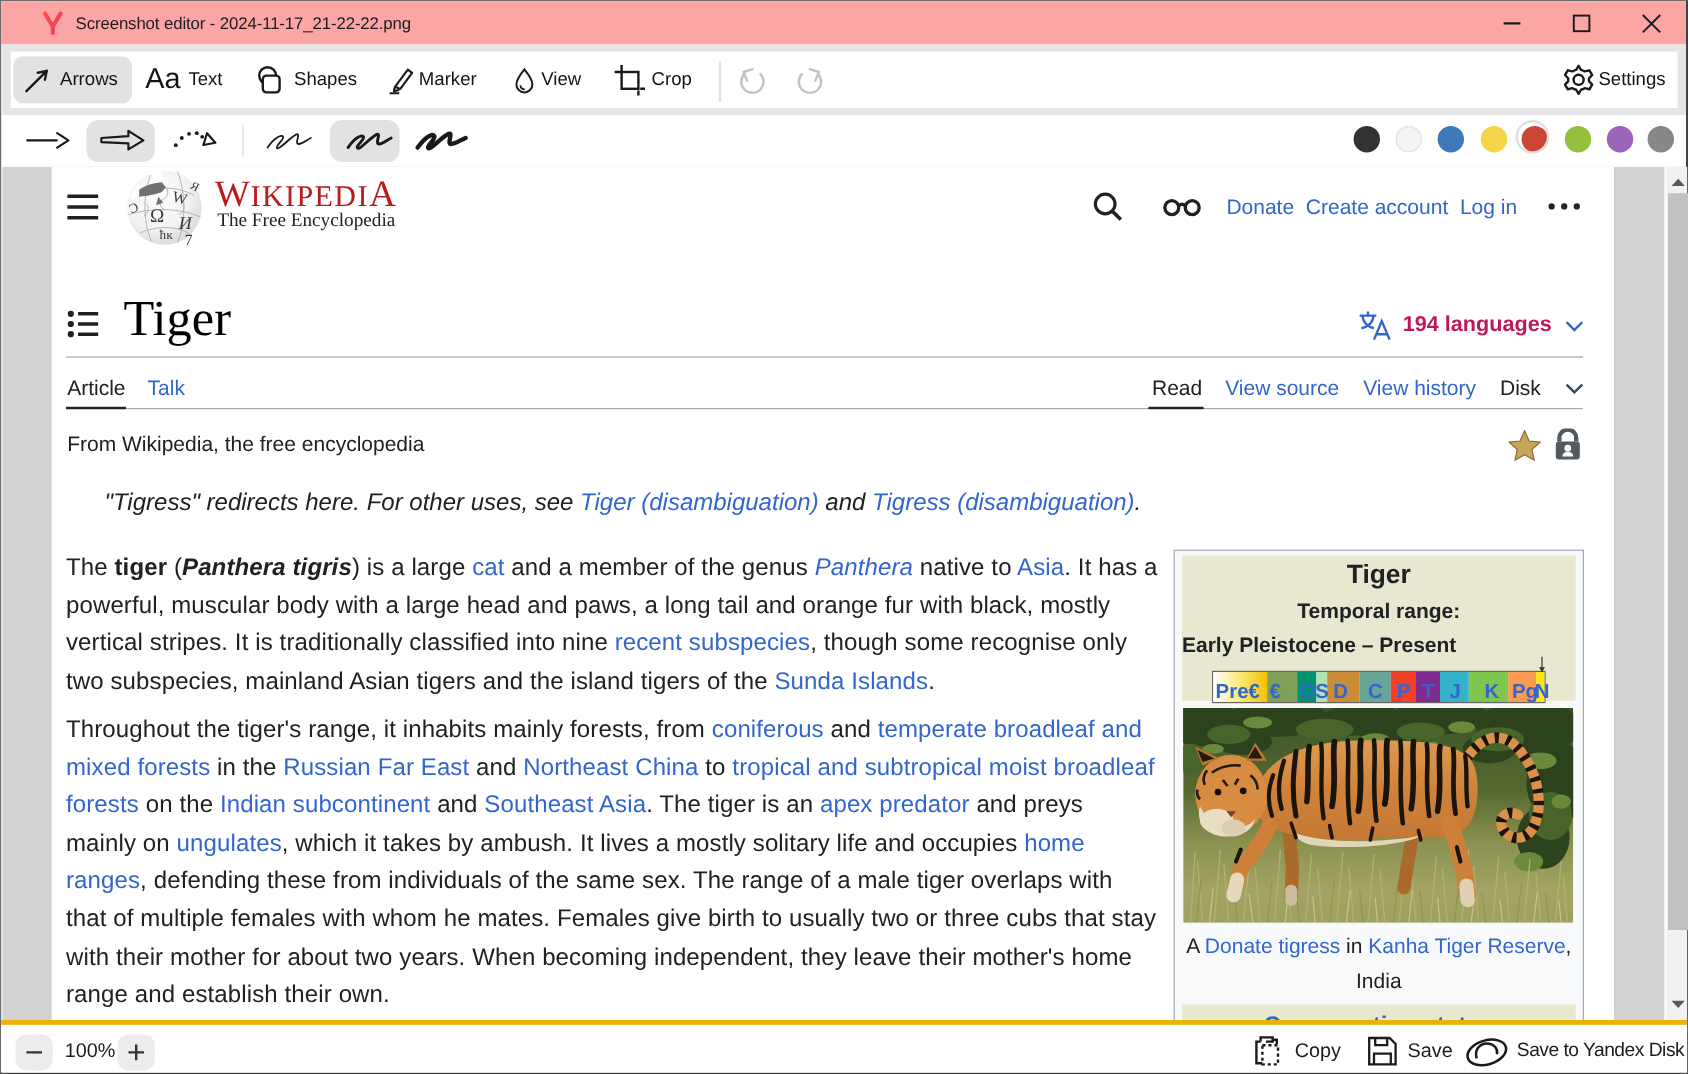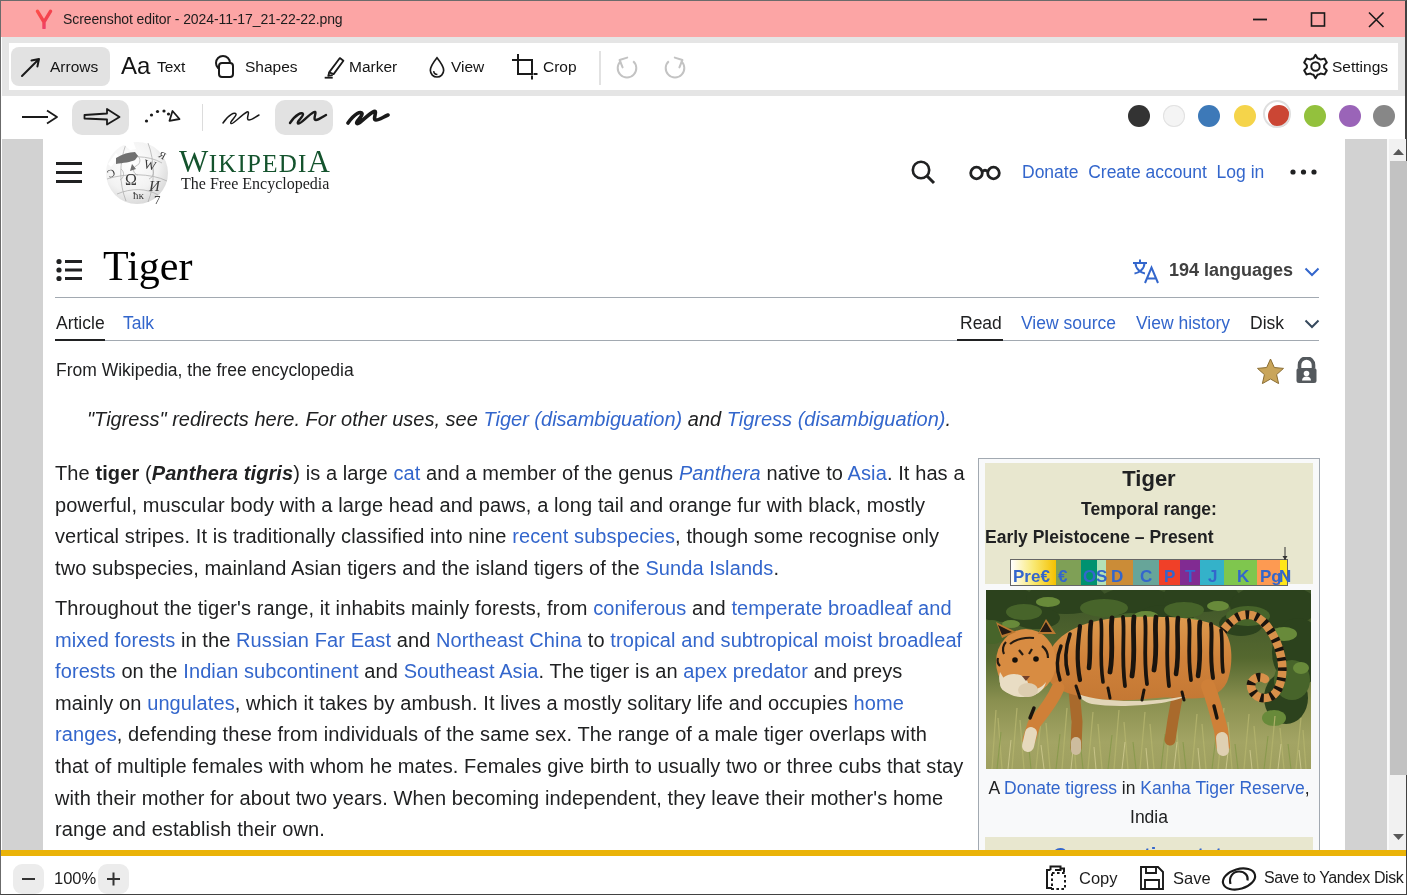--- a/index.html
+++ b/index.html
@@ -20,21 +20,21 @@
   
   #tb2 { position:absolute; left:1px; top:95px; width:1403px; height:43px; background:#fff; }
   .dot { position:absolute; top:9px; width:22px; height:22px; border-radius:50%; }
   
   #canvas { position:absolute; left:1px; top:138px; width:1403px; height:711px; background:#d2d2d2; }
   #shot { position:absolute; left:41px; top:0; width:1302px; height:711px; background:#fff; overflow:hidden; }
   
   #esb { position:absolute; left:1385px; top:0; width:19px; height:711px; background:#f1f1f1; border-left:2px solid #fafafa; }
   #esb-thumb { position:absolute; left:1px; top:22px; width:17px; height:614px; background:#c2c2c2; }
   
-  #bottombar { position:absolute; left:0; top:849px; width:1405px; height:44px; background:#fff; border-top:6px solid #eab308; }
+  #bottombar { position:absolute; left:0; top:849px; width:1405px; height:44px; background:#fff; border-top:4px solid #eab308; }
   .zbtn { position:absolute; top:8px; width:31px; height:30px; border-radius:9px; background:#ececec; }
   .bblabel { position:absolute; top:13px; font-size:16.5px; color:#1c1c1c; white-space:nowrap; }
   
   .wlink { color:#3366cc; text-decoration:none; }
   #wiki { position:absolute; left:0; top:0; width:1302px; height:711px; font-family:"Liberation Sans", sans-serif; color:#202122; }
   .serif { font-family:"Liberation Serif", serif; }
   .body-text { font-size:20px; line-height:31.6px; letter-spacing:0.1px; }
 </style>
 </head>
 <body>
@@ -199,21 +199,21 @@
           <g fill="#3a3a3a" font-family="Liberation Serif">
             <text x="20" y="44" font-size="16">Ω</text>
             <text x="39" y="28" font-size="13" transform="rotate(14 44 23)">W</text>
             <text x="44" y="50" font-size="15" font-style="italic">И</text>
             <text x="49" y="63" font-size="13">7</text>
             <text x="3" y="36" font-size="11" transform="rotate(-22 6 33)">Ɔ</text>
             <text x="28" y="58" font-size="11">ħĸ</text>
             <text x="54" y="17" font-size="10" transform="rotate(28 56 14)">Я</text>
           </g>
         </svg>
-        <div class="abs serif" style="left:136px; top:5px; font-size:31px; letter-spacing:0.5px; color:#14532d;text-align:center;">W<span style="font-size:25px; letter-spacing:1.2px;">IKIPEDI</span>A</div>
+        <div class="abs serif" style="left:136px; top:5px; font-size:31px; letter-spacing:0.5px; color:#b91c1c;text-align:center;">W<span style="font-size:25px; letter-spacing:1.2px;">IKIPEDI</span>A</div>
         <div class="abs serif" style="left:138px; top:36px; font-size:16px; color:#202122;">The Free Encyclopedia</div>
 
         <svg class="abs" style="left:866px; top:19px;" width="28" height="28" viewBox="0 0 28 28">
           <circle cx="12" cy="12" r="8.2" fill="none" stroke="#202122" stroke-width="2.6"></circle>
           <line x1="18" y1="18" x2="25" y2="25" stroke="#202122" stroke-width="3"></line>
         </svg>
         <svg class="abs" style="left:926px; top:26px;" width="32" height="16" viewBox="0 0 32 16">
           <g fill="none" stroke="#202122" stroke-width="2.8">
             <circle cx="7.5" cy="8" r="5.8"></circle>
               <circle cx="24.5" cy="8" r="5.8"></circle>
@@ -244,21 +244,21 @@
         <div class="abs serif" style="left:60px; top:103px; font-size:42px; color:#000;">Tiger</div>
 
         <svg class="abs" style="left:1089px; top:119px;" width="28" height="26" viewBox="0 0 28 26">
           <g stroke="#36c" stroke-width="2" fill="none">
             <line x1="1" y1="5" x2="15" y2="5"></line>
               <line x1="8" y1="1.5" x2="8" y2="5"></line>
             <path d="M3.5 5 C3.5 11 9 15 13 15.5 M12.5 5 C12.5 11 7 15 2.5 15.5"></path>
             <path d="M13 25 L19.5 9.5 L26 25 M15.5 20.5 L23.5 20.5"></path>
           </g>
         </svg>
-        <div class="abs" style="left:1126px; top:121px; font-size:18px; font-weight:bold; color:#404040;">194 languages</div>
+        <div class="abs" style="left:1126px; top:121px; font-size:18px; font-weight:bold; color:#be185d;">194 languages</div>
         <svg class="abs" style="left:1261px; top:128px;" width="16" height="10" viewBox="0 0 16 10">
             <path d="M1.5 1.5 L8 8 L14.5 1.5" fill="none" stroke="#36c" stroke-width="2"></path>
           </svg>
         <div class="abs" style="left:12px; top:158px; width:1264px; height:1px; background:#a2a9b1;"></div>
 
         <div class="abs" style="left:13px; top:174px; font-size:17.5px;">Article</div>
         <div class="abs" style="left:80px; top:174px; font-size:17.5px; color:#36c;">Talk</div>
         <div class="abs" style="left:12px; top:201px; width:1264px; height:1px; background:#a2a9b1;"></div>
         <div class="abs" style="left:12px; top:200px; width:50px; height:2px; background:#202122;"></div>
         <div class="abs" style="left:917px; top:174px; font-size:17.5px;">Read</div>

